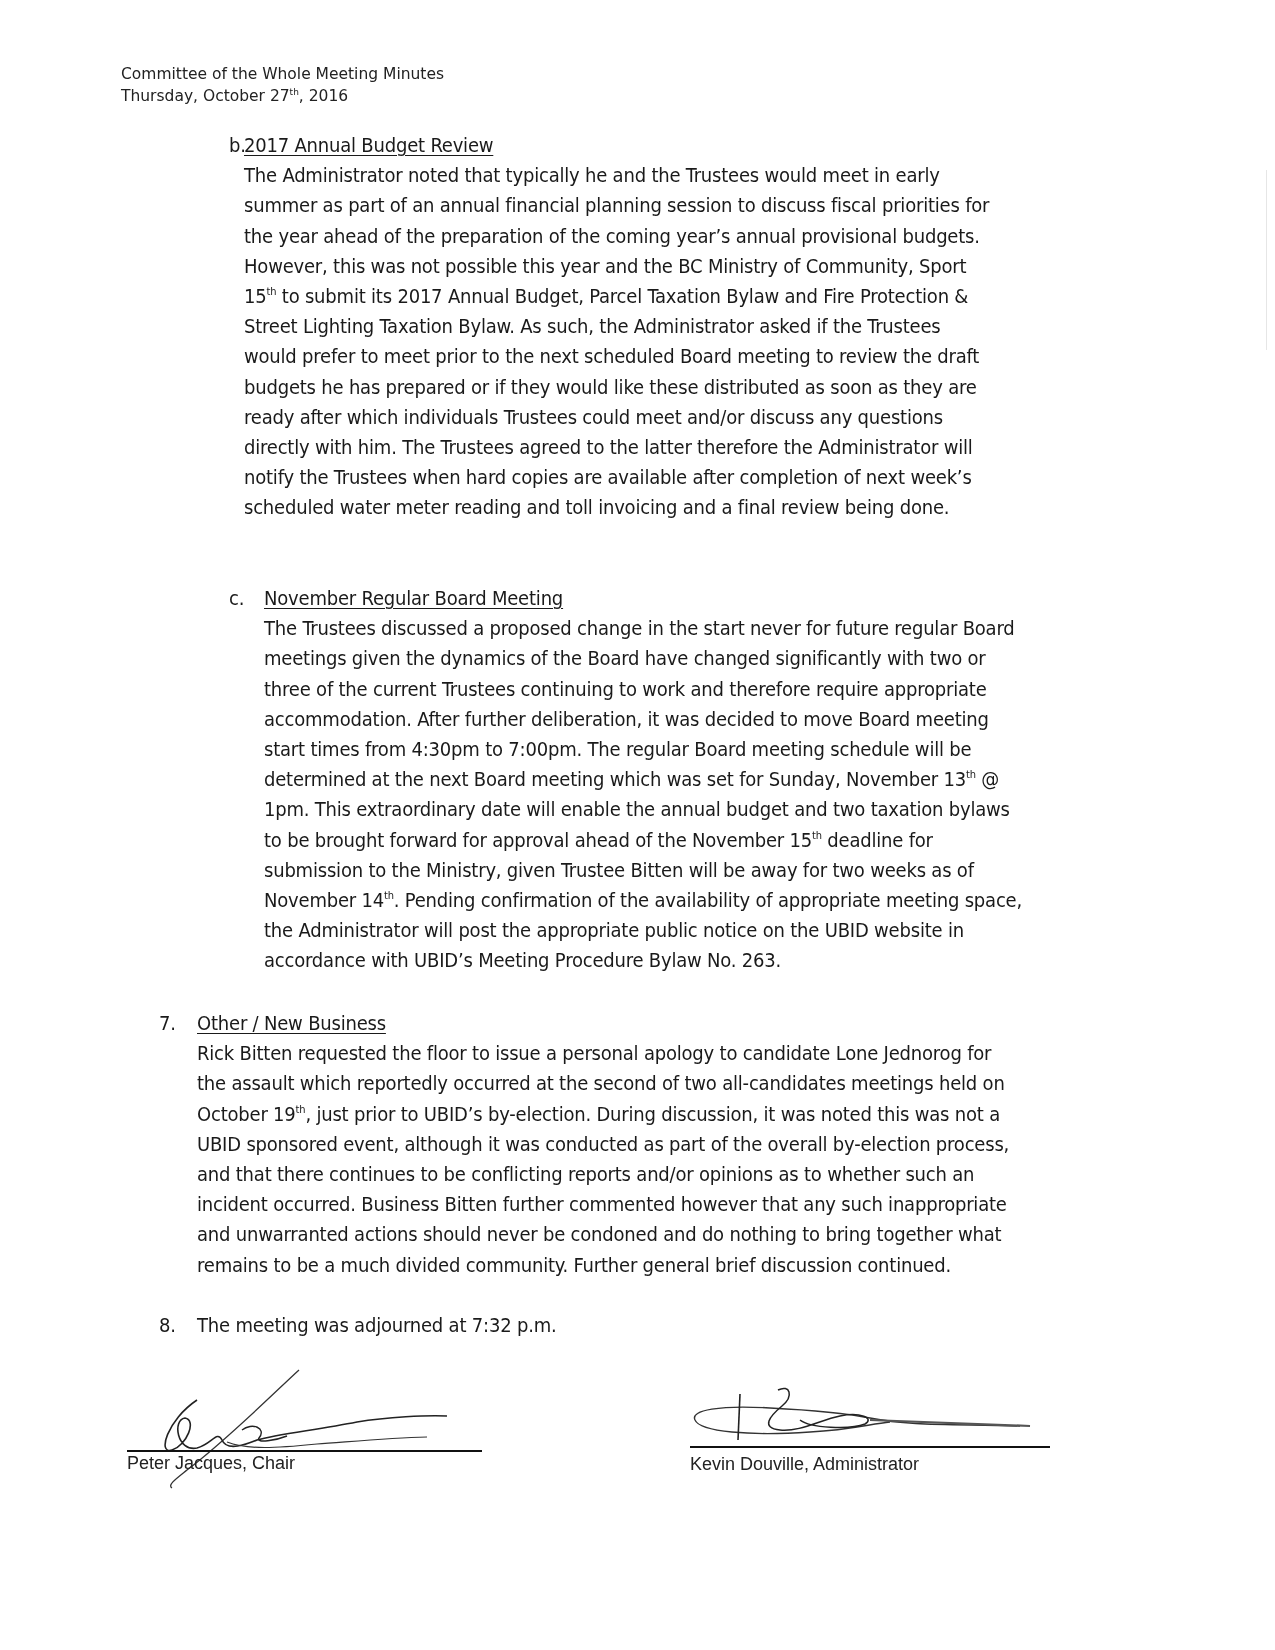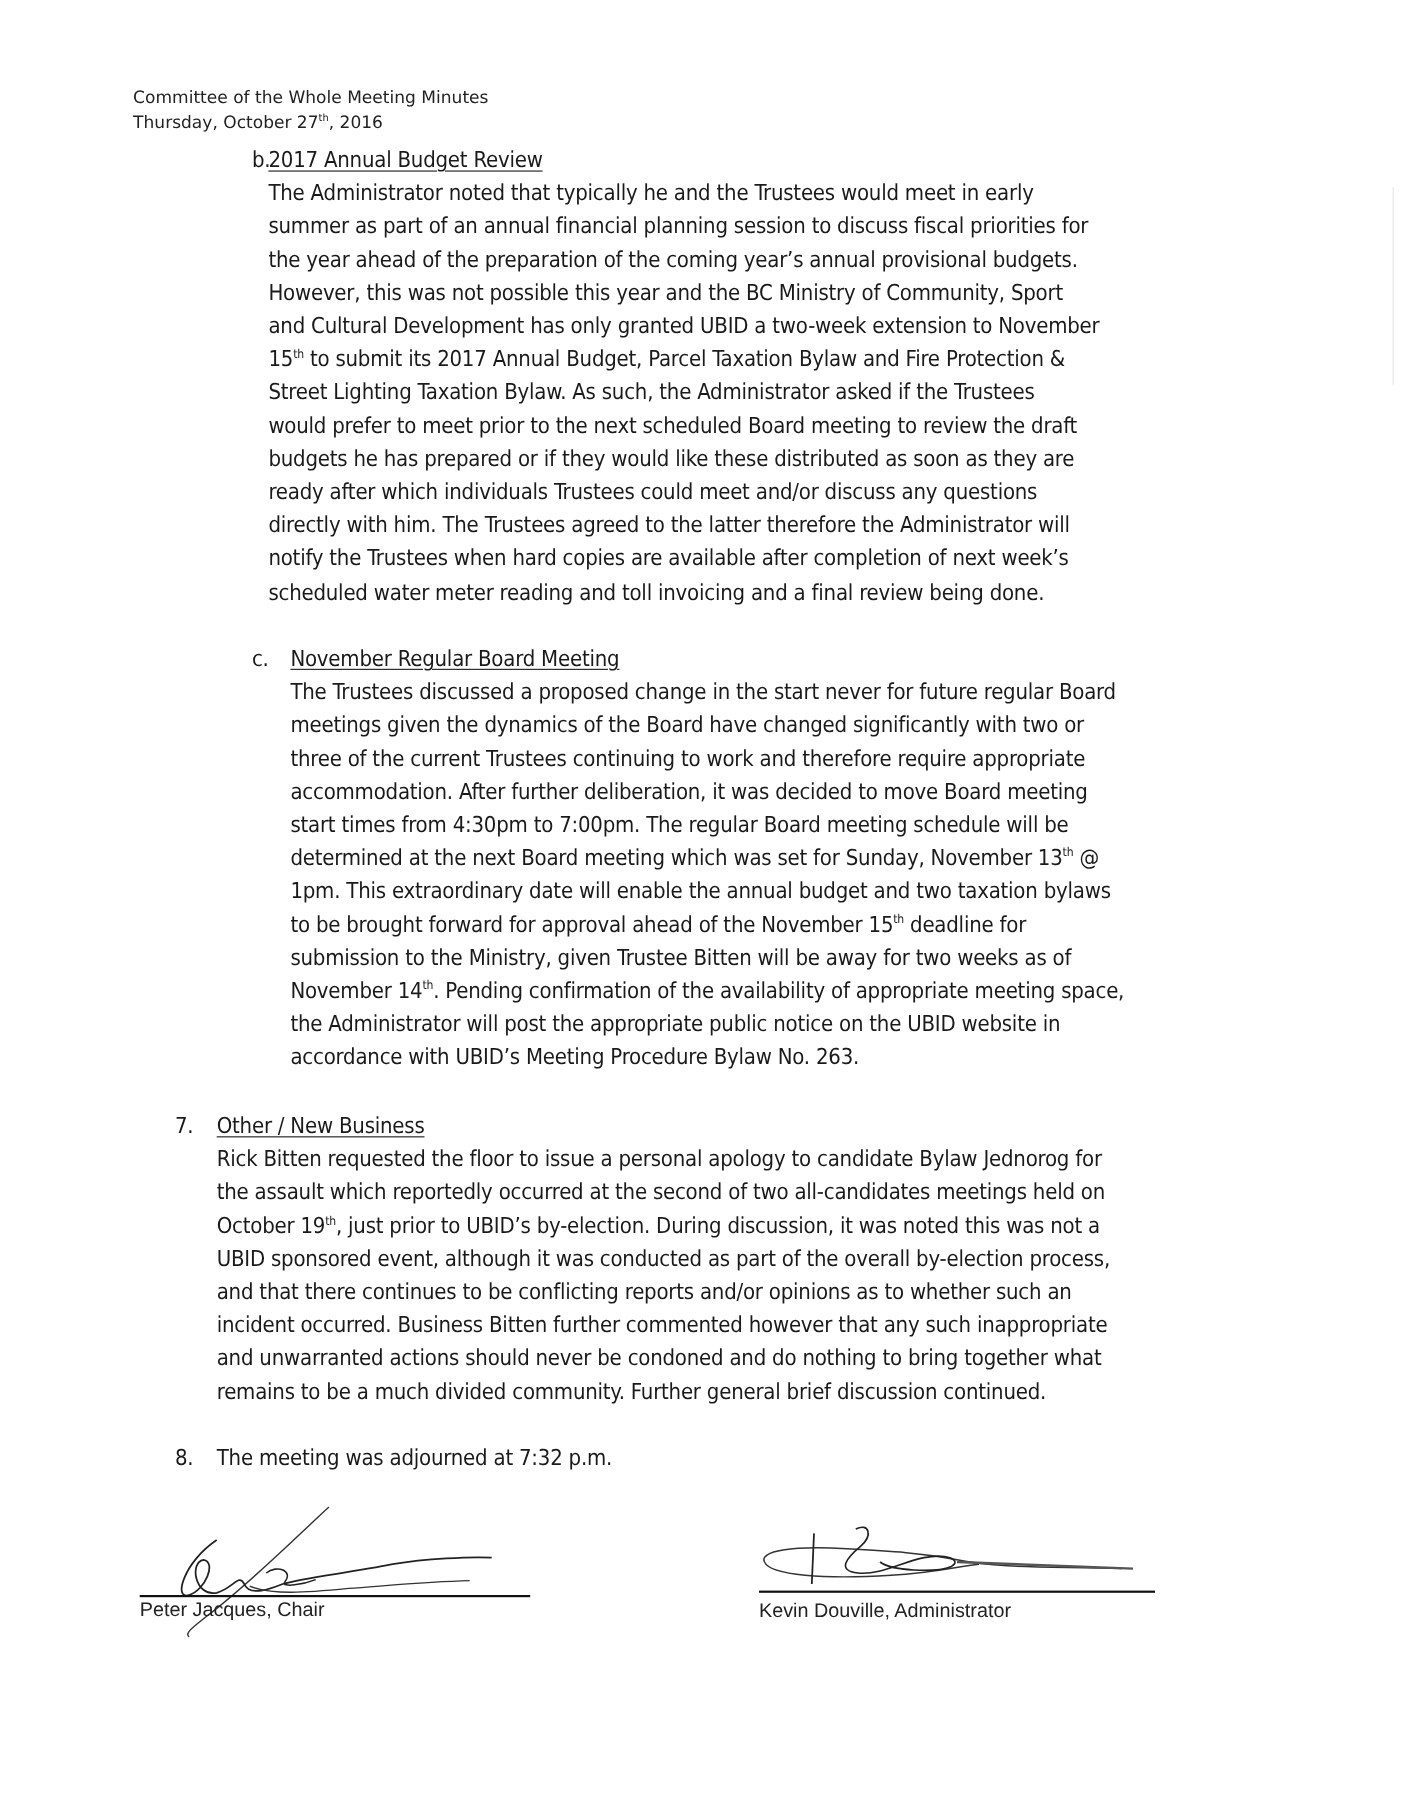--- a/index.html
+++ b/index.html
@@ -2,21 +2,21 @@
 <html><head>
   <meta charset="utf-8">
   <style>
     html, body { margin: 0; padding: 0; background: #ffffff; }
     body {
       width: 1275px; height: 1650px; position: relative; overflow: hidden;
       color: #1a1a1a;
       font-family: "DejaVu Sans", sans-serif;
     }
     .header {
-      position: absolute; left: 121px; top: 78px;
+      position: absolute; left: 121px; top: 63px;
       font-size: 15.5px; line-height: 22px; color: #222;
       font-family: "DejaVu Sans", sans-serif;
     }
     .header sup { font-size: 9px; line-height: 0; }
     .body-text {
       font-family: "DejaVu Sans Condensed", "DejaVu Sans", sans-serif;
       font-stretch: condensed;
       font-size: 20px; line-height: 30.2px; color: #1a1a1a;
       letter-spacing: -0.2px;
     }
@@ -68,21 +68,20 @@
 
 <div class="section body-text" id="sec-b">
   <span class="item-marker">b.</span>
   <div class="content">
     <div class="item-title">2017 Annual Budget Review</div>
     <div class="para">
         <span class="line">The Administrator noted that typically he and the Trustees would meet in early</span>
         <span class="line">summer as part of an annual financial planning session to discuss fiscal priorities for</span>
         <span class="line">the year ahead of the preparation of the coming year’s annual provisional budgets.</span>
         <span class="line">However, this was not possible this year and the BC Ministry of Community, Sport</span>
-        <span class="line">and Cultural Development has only granted UBID a two-week extension to November</span>
         <span class="line"><span>15</span><sup>th</sup><span> to submit its 2017 Annual Budget, Parcel Taxation Bylaw and Fire Protection &amp;</span></span>
         <span class="line">Street Lighting Taxation Bylaw. As such, the Administrator asked if the Trustees</span>
         <span class="line">would prefer to meet prior to the next scheduled Board meeting to review the draft</span>
         <span class="line">budgets he has prepared or if they would like these distributed as soon as they are</span>
         <span class="line">ready after which individuals Trustees could meet and/or discuss any questions</span>
         <span class="line">directly with him. The Trustees agreed to the latter therefore the Administrator will</span>
         <span class="line">notify the Trustees when hard copies are available after completion of next week’s</span>
         <span class="line">scheduled water meter reading and toll invoicing and a final review being done.</span>
       </div>
   </div>
@@ -107,21 +106,21 @@
         <span class="line">accordance with UBID’s Meeting Procedure Bylaw No. 263.</span>
       </div>
   </div>
 </div>
 
 <div class="section body-text" id="sec-7">
   <span class="item-marker">7.</span>
   <div class="content">
     <div class="item-title">Other / New Business</div>
     <div class="para">
-        <span class="line">Rick Bitten requested the floor to issue a personal apology to candidate Bylaw Jednorog for</span>
+        <span class="line">Rick Bitten requested the floor to issue a personal apology to candidate Lone Jednorog for</span>
         <span class="line">the assault which reportedly occurred at the second of two all-candidates meetings held on</span>
         <span class="line"><span>October 19</span><sup>th</sup><span>, just prior to UBID’s by-election. During discussion, it was noted this was not a</span></span>
         <span class="line">UBID sponsored event, although it was conducted as part of the overall by-election process,</span>
         <span class="line">and that there continues to be conflicting reports and/or opinions as to whether such an</span>
         <span class="line">incident occurred. Business Bitten further commented however that any such inappropriate</span>
         <span class="line">and unwarranted actions should never be condoned and do nothing to bring together what</span>
         <span class="line">remains to be a much divided community. Further general brief discussion continued.</span>
       </div>
   </div>
 </div>

